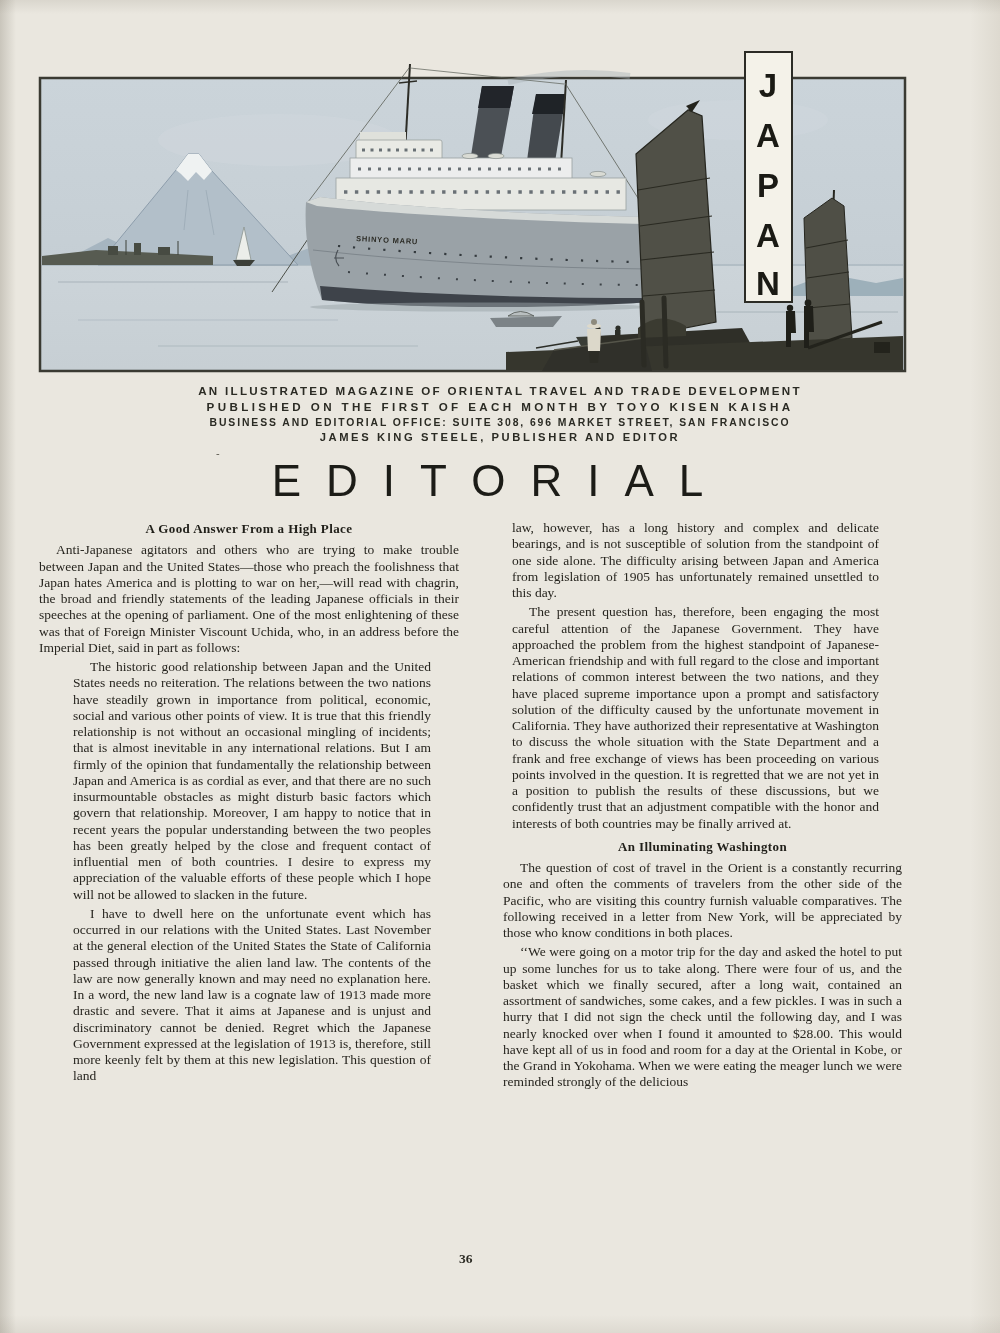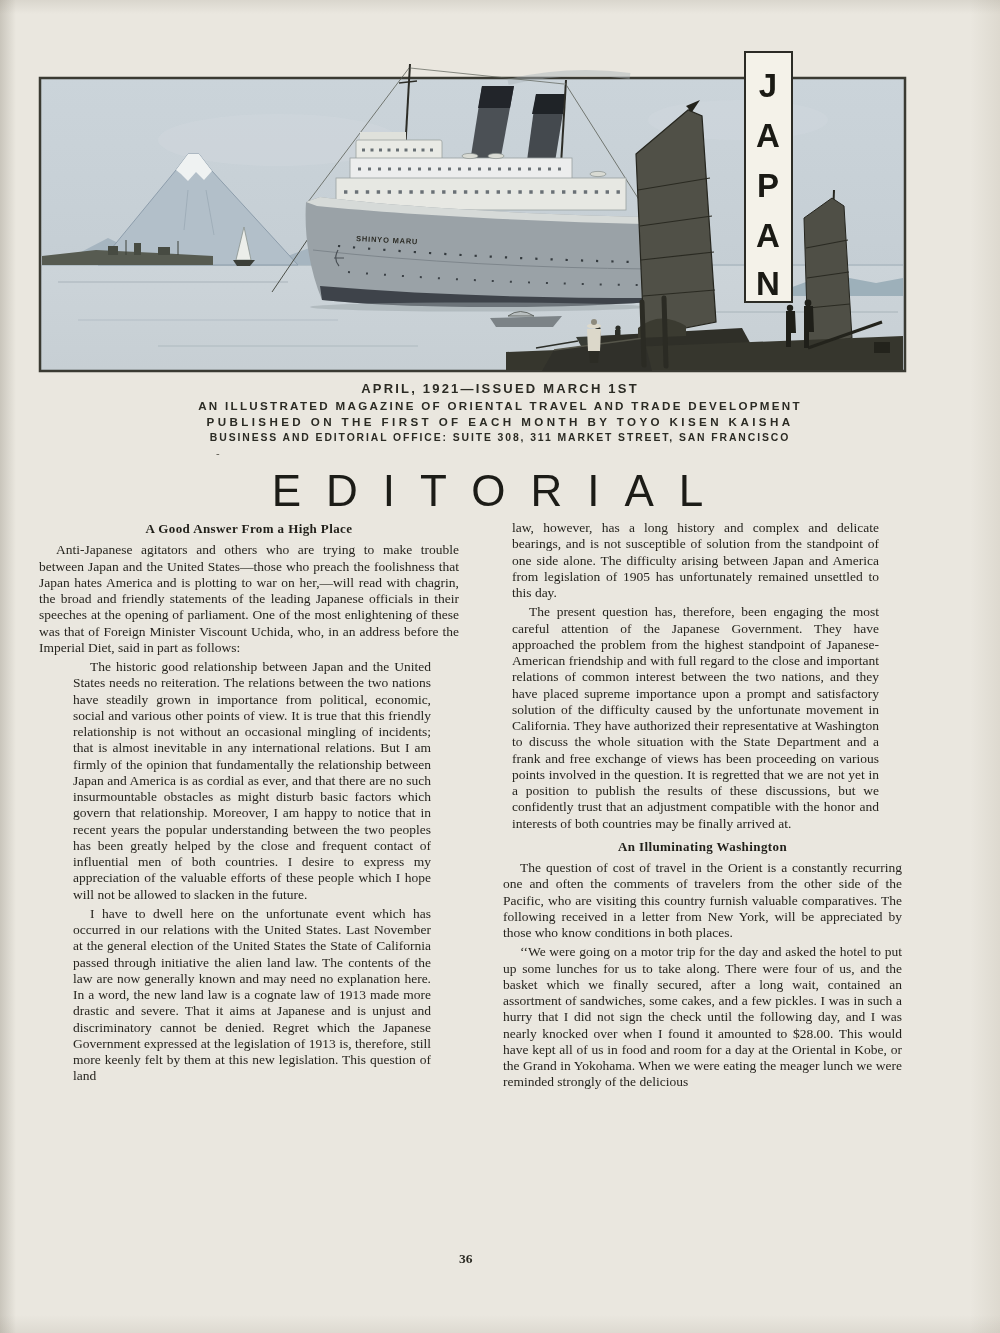--- a/index.html
+++ b/index.html
@@ -23,21 +23,21 @@
 
   .masthead{position:absolute;top:381px;left:0;width:100%;text-align:center;
     color:#2b2b24;font-family:"Liberation Sans", sans-serif;font-weight:bold;}
   .m1{font-size:13px;letter-spacing:2.2px;}
   .m2{font-size:11.6px;letter-spacing:2.3px;margin-top:3px;}
   .m3{font-size:11.6px;letter-spacing:3.4px;margin-top:3px;}
   .m4{font-size:10.4px;letter-spacing:1.9px;margin-top:4px;}
   .m5{font-size:11.2px;letter-spacing:2.6px;margin-top:3px;}
   .stray-dash{position:absolute;left:216px;top:447px;font-size:11px;color:#59564c;font-family:"Liberation Sans",sans-serif;}
 
-  .title{position:absolute;top:466px;left:0;width:100%;margin:0;text-align:center;
+  .title{position:absolute;top:456px;left:0;width:100%;margin:0;text-align:center;
     font-family:"Liberation Sans", sans-serif;font-weight:400;font-size:44px;
     letter-spacing:25px;color:#1c1c17;}
 
   .col{position:absolute;text-align:justify;font-size:13.5px;line-height:16.25px;color:#27251f;}
   .col p{margin:0 0 3px 0;}
   .ind{text-indent:17px;}
   .col h2{font-family:"Liberation Serif", serif;font-size:13px;font-weight:bold;
     text-align:center;margin:0 0 5px 0;letter-spacing:.4px;color:#201f19;text-indent:0;}
   .col-left{left:39px;top:521px;width:420px;}
   .col-right{left:503px;top:520px;width:399px;}
@@ -202,24 +202,24 @@
       <rect x="707" y="2" width="47" height="250" fill="#f4f2e9" stroke="#2c2c26" stroke-width="2"></rect>
       <text x="730" y="47">J</text>
       <text x="730" y="97">A</text>
       <text x="730" y="147">P</text>
       <text x="730" y="197">A</text>
       <text x="730" y="245">N</text>
     </g>
   </svg>
 
   <div class="masthead">
-    <div class="m1">APRIL, 1921—ISSUED MARCH 1ST</div>
     <div class="m2">AN ILLUSTRATED MAGAZINE OF ORIENTAL TRAVEL AND TRADE DEVELOPMENT</div>
     <div class="m3">PUBLISHED ON THE FIRST OF EACH MONTH BY TOYO KISEN KAISHA</div>
-    <div class="m4">BUSINESS AND EDITORIAL OFFICE: SUITE 308, 311 MARKET STREET, SAN FRANCISCO</div>
+    <div class="m4">BUSINESS AND EDITORIAL OFFICE: SUITE 308, 696 MARKET STREET, SAN FRANCISCO</div>
+    <div class="m5">JAMES KING STEELE, PUBLISHER AND EDITOR</div>
   </div>
   <span class="stray-dash">-</span>
 
   <h1 class="title">EDITORIAL</h1>
 
   <div class="col col-left">
     <h2>A Good Answer From a High Place</h2>
     <p class="ind">Anti-Japanese agitators and others who are trying to make trouble between Japan and the United States—those who preach the foolishness that Japan hates America and is plotting to war on her,—will read with chagrin, the broad and friendly statements of the leading Japanese officials in their speeches at the opening of parliament. One of the most enlightening of these was that of Foreign Minister Viscount Uchida, who, in an address before the Imperial Diet, said in part as follows:</p>
     <p class="q ind">The historic good relationship between Japan and the United States needs no reiteration. The relations between the two nations have steadily grown in importance from political, economic, social and various other points of view. It is true that this friendly relationship is not without an occasional mingling of incidents; that is almost inevitable in any international relations. But I am firmly of the opinion that fundamentally the relationship between Japan and America is as cordial as ever, and that there are no such insurmountable obstacles as might disturb basic factors which govern that relationship. Moreover, I am happy to notice that in recent years the popular understanding between the two peoples has been greatly helped by the close and frequent contact of influential men of both countries. I desire to express my appreciation of the valuable efforts of these people which I hope will not be allowed to slacken in the future.</p>
     <p class="q ind">I have to dwell here on the unfortunate event which has occurred in our relations with the United States. Last November at the general election of the United States the State of California passed through initiative the alien land law. The contents of the law are now generally known and may need no explanation here. In a word, the new land law is a cognate law of 1913 made more drastic and severe. That it aims at Japanese and is unjust and discriminatory cannot be denied. Regret which the Japanese Government expressed at the legislation of 1913 is, therefore, still more keenly felt by them at this new legislation. This question of land</p>

